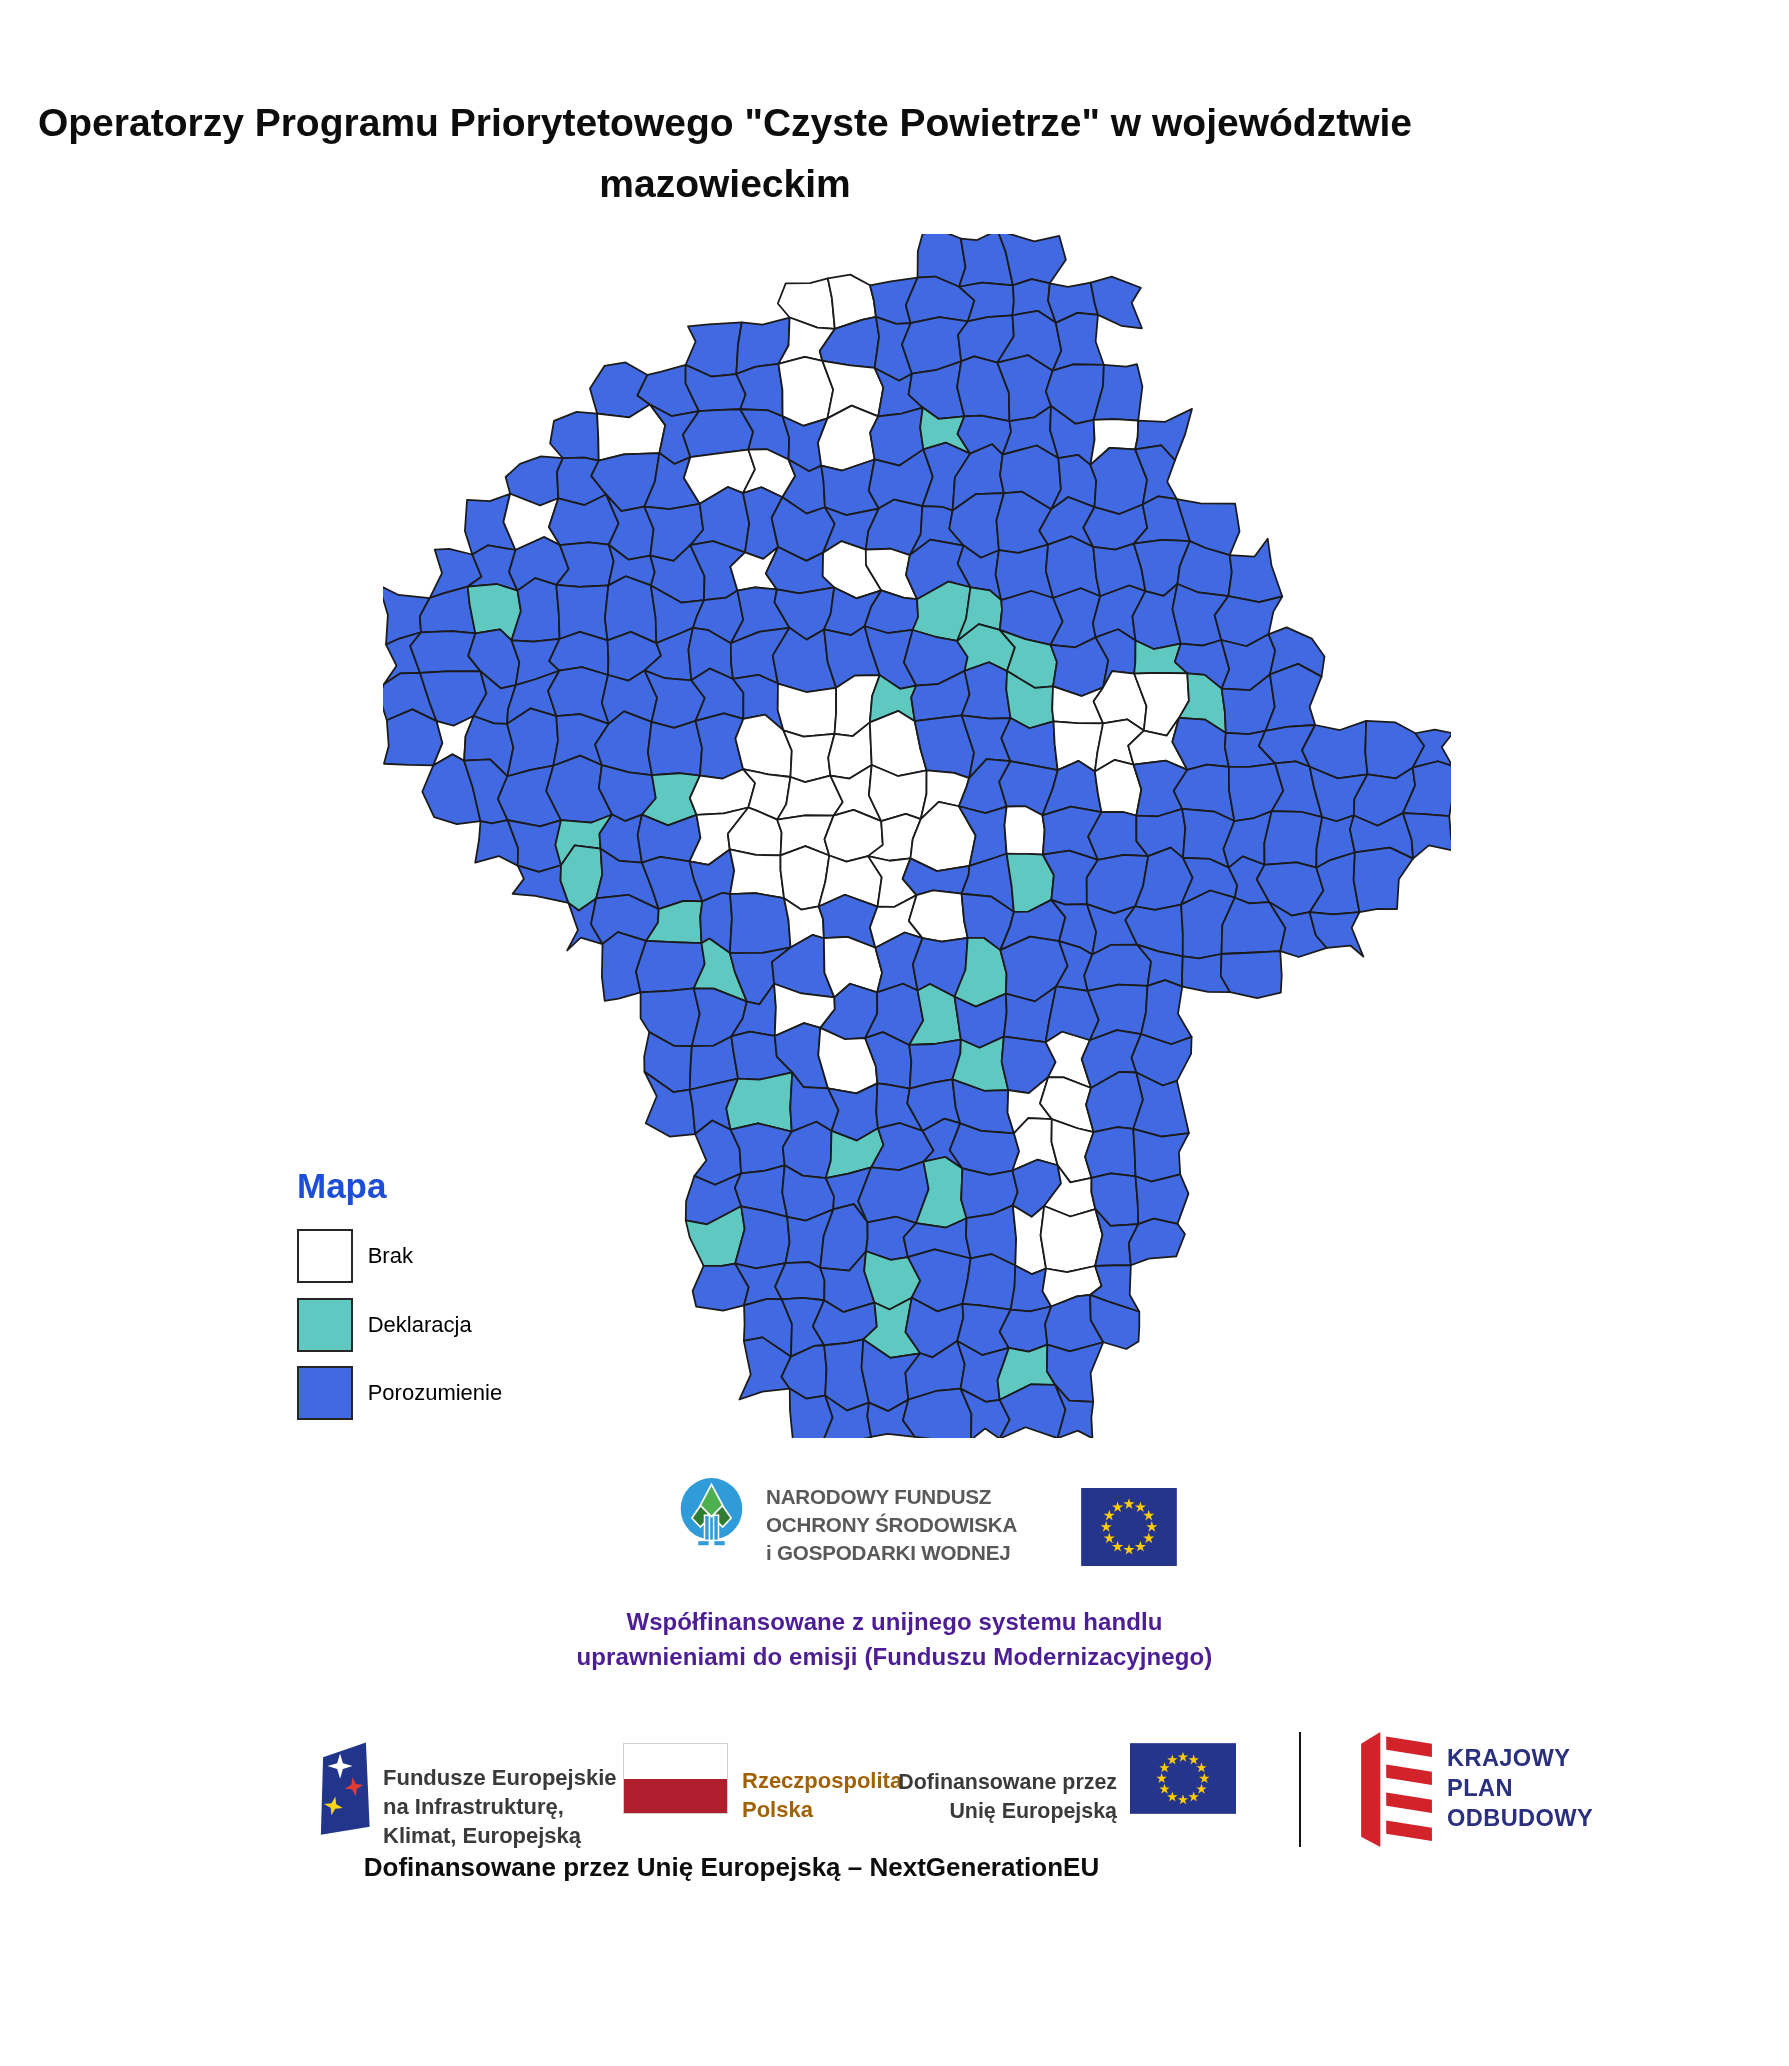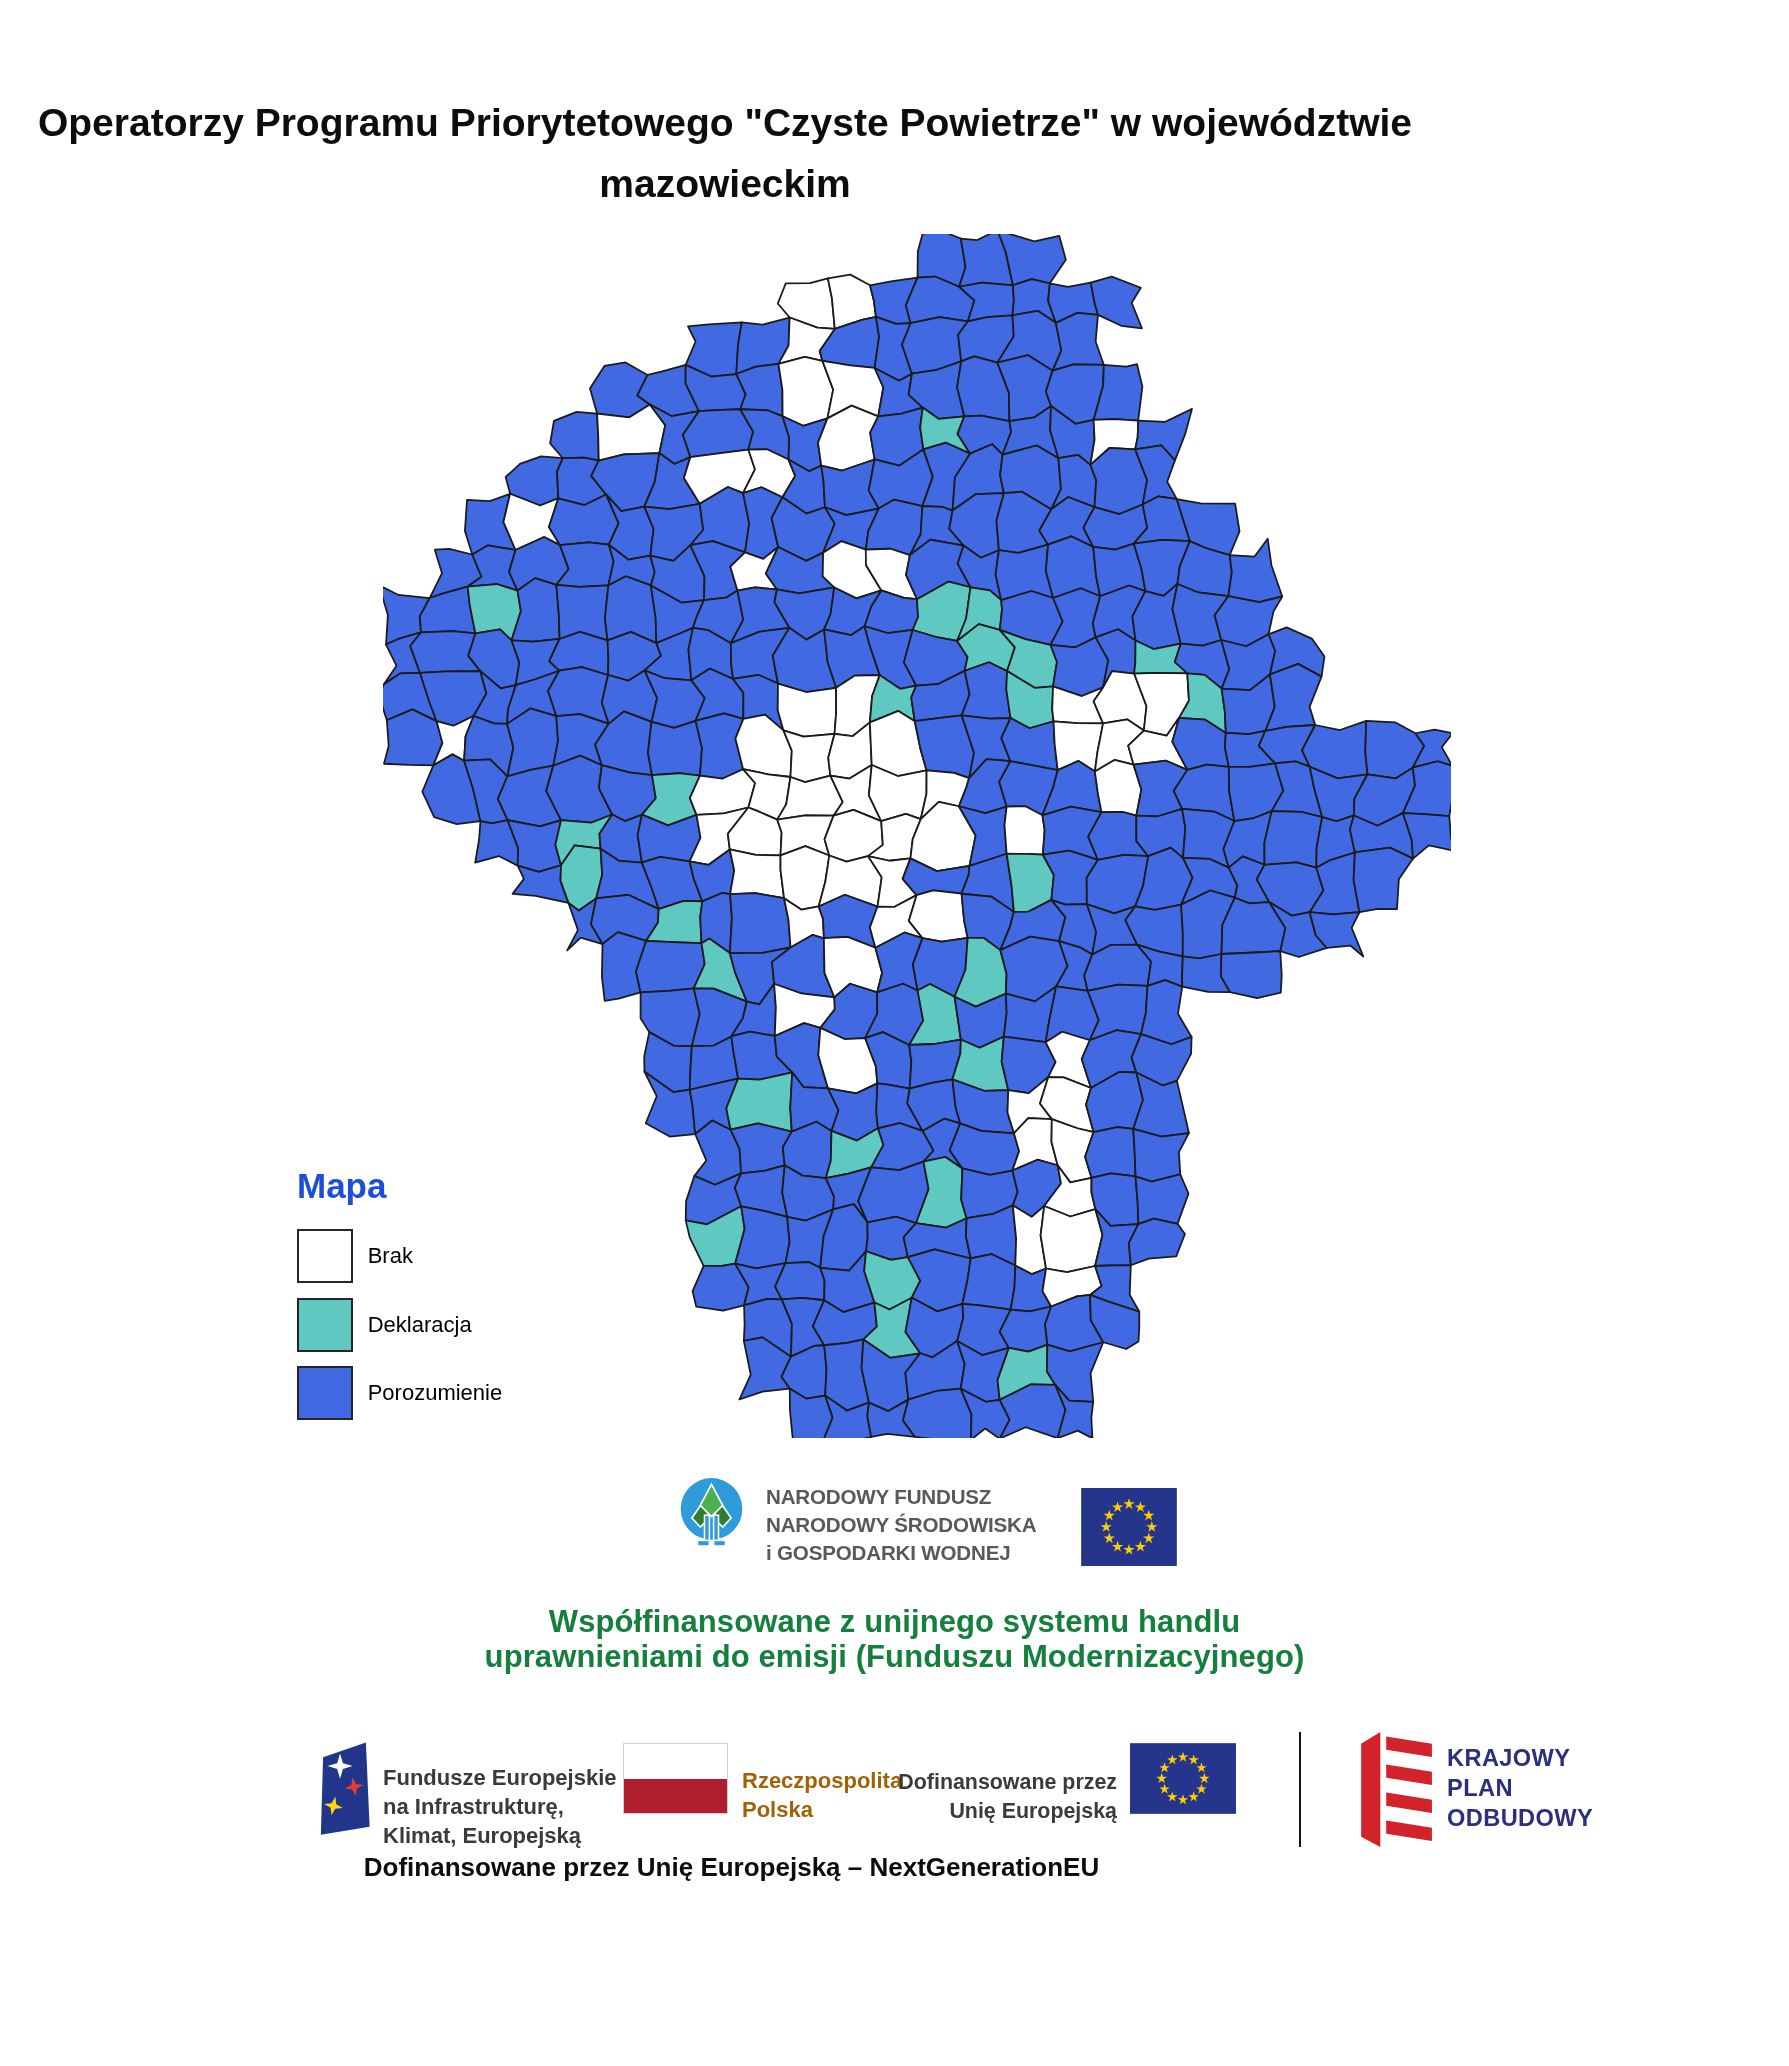--- a/index.html
+++ b/index.html
@@ -14,21 +14,21 @@
   .legend-item{display:flex;align-items:center;margin-bottom:15.5px;height:53px;}
   .swatch{width:52px;height:50px;border:2.2px solid #262626;margin-right:14.7px;flex:0 0 auto;}
   .legend-label{font-size:22px;color:#000;}
   
   .nfos{position:absolute;left:676px;top:1476px;display:flex;align-items:flex-start;}
   .nfos-text{margin-left:19px;margin-top:7.4px;font-size:20.6px;font-weight:700;
              color:#58595b;line-height:28px;letter-spacing:-0.2px;}
   .eu-flag-top{position:absolute;left:1081px;top:1488px;}
   
   .note{position:absolute;top:1604px;left:0;width:1789px;text-align:center;
-        font-size:31px;font-weight:700;color:#15803d;line-height:35px;letter-spacing:0.1px;}
+        font-size:24px;font-weight:700;color:#4c1d95;line-height:35px;letter-spacing:0.1px;}
   
   .fe-logo{position:absolute;left:317px;top:1741px;}
   .fe-text{position:absolute;left:383px;top:1763px;font-size:22px;font-weight:700;
            color:#3a3a3a;line-height:29px;}
   .rp-flag{position:absolute;left:623px;top:1743px;width:105px;height:71px;
            border:0.7px solid #cfcfcf;box-sizing:border-box;}
   .rp-flag .half{width:100%;height:50%;}
   .rp-text{position:absolute;left:742px;top:1766px;font-size:22px;font-weight:700;
            color:#a16207;line-height:29px;}
   .eu-text{position:absolute;left:874px;top:1768px;width:243px;text-align:right;
@@ -462,21 +462,21 @@
       <polygon points="50,12 66,42 50,58 34,42" fill="#4caf50" stroke="#ffffff" stroke-width="2.4"></polygon>
       <g fill="#2f9cd9" stroke="#ffffff" stroke-width="2.2">
         <rect x="40" y="56" width="7" height="40"></rect>
         <rect x="53" y="56" width="7" height="40"></rect>
         <rect x="30" y="92" width="17" height="8"></rect>
         <rect x="53" y="92" width="17" height="8"></rect>
       </g>
     </svg>
     <div class="nfos-text">
       <div>NARODOWY FUNDUSZ</div>
-      <div>NARODOWY ŚRODOWISKA</div>
+      <div>OCHRONY ŚRODOWISKA</div>
       <div>i GOSPODARKI WODNEJ</div>
     </div>
   </div>
 
   <svg class="eu-flag-top" width="96" height="78" viewBox="0 0 130 106">
     <rect width="130" height="106" fill="#26358c"></rect>
     <g class="eu-stars" fill="#ffcc00">
         <polygon points="65.0,14.0 66.8,19.5 72.6,19.5 67.9,22.9 69.7,28.5 65.0,25.0 60.3,28.5 62.1,22.9 57.4,19.5 63.2,19.5"></polygon>
         <polygon points="80.5,18.2 82.3,23.7 88.1,23.7 83.4,27.1 85.2,32.6 80.5,29.2 75.8,32.6 77.6,27.1 72.9,23.7 78.7,23.7"></polygon>
         <polygon points="91.8,29.5 93.6,35.0 99.5,35.0 94.7,38.4 96.5,44.0 91.8,40.5 87.1,44.0 89.0,38.4 84.2,35.0 90.1,35.0"></polygon>

